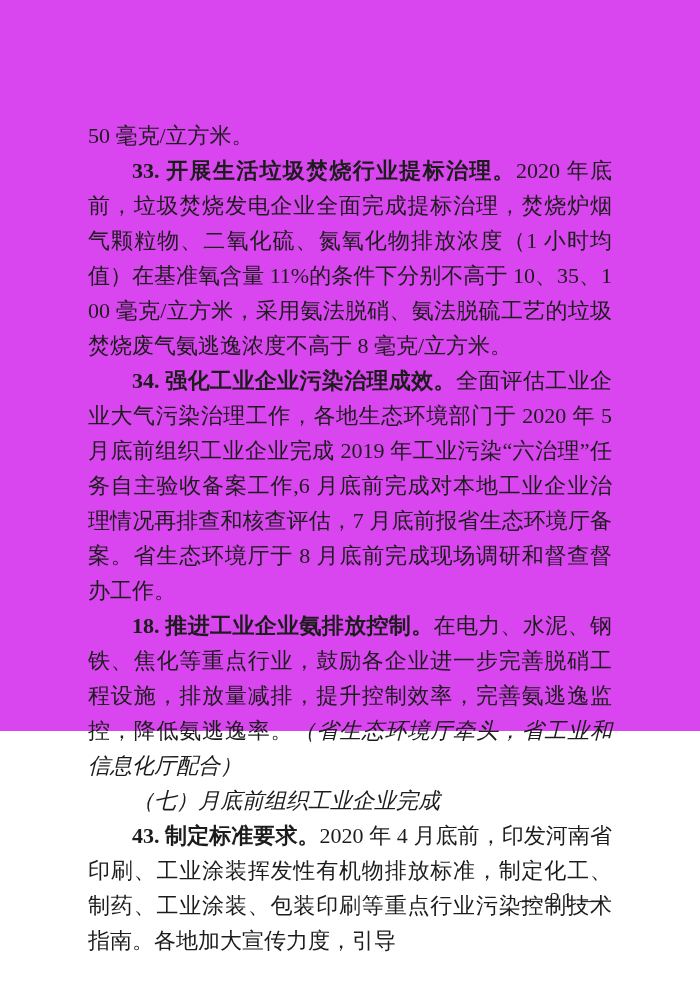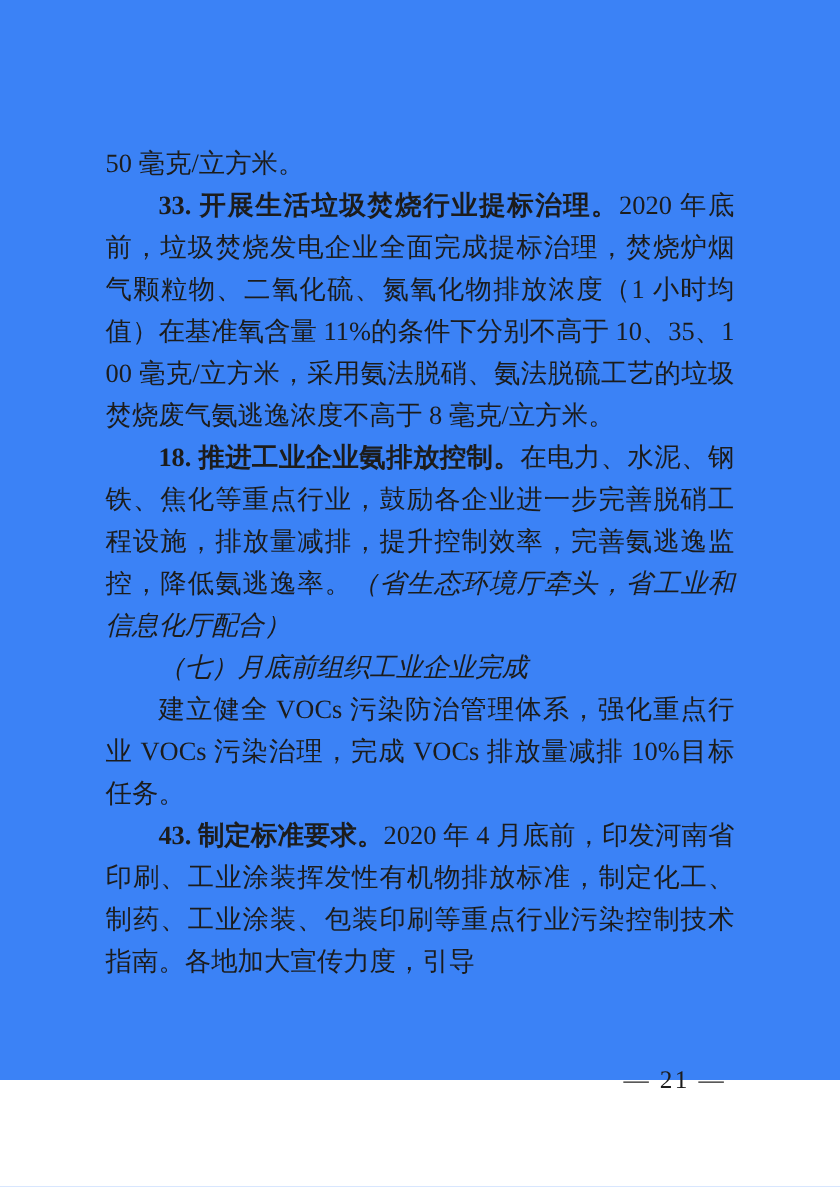--- a/index.html
+++ b/index.html
@@ -12,22 +12,22 @@
     background: #ffffff;
     position: relative;
     overflow: hidden;
     font-family: "Liberation Serif", "DejaVu Serif", serif;
   }
   .page {
     position: absolute;
     left: 0;
     top: 0;
     width: 700px;
-    height: 900px;
-    background: #3b82f6;
+    height: 731px;
+    background: #d946ef;
   }
   .doc-body {
     position: absolute;
     left: 88px;
     top: 118px;
     width: 524px;
     color: #1c1c1c;
     font-size: 22px;
     line-height: 35px;
     text-align: justify;
@@ -65,19 +65,19 @@
     white-space: nowrap;
   }
 </style>
 </head>
 <body>
 
 <div class="page">
   <div class="doc-body">
       <p class="para"><span class="run-normal">50 毫克/立方米。</span></p>
       <p class="para indent"><span class="run-bold">33. 开展生活垃圾焚烧行业提标治理。</span><span class="run-normal">2020 年底前，垃圾焚烧发电企业全面完成提标治理，焚烧炉烟气颗粒物、二氧化硫、氮氧化物排放浓度（1 小时均值）在基准氧含量 11%的条件下分别不高于 10、35、100 毫克/立方米，采用氨法脱硝、氨法脱硫工艺的垃圾焚烧废气氨逃逸浓度不高于 8 毫克/立方米。</span></p>
+      <p class="para indent"><span class="run-bold">34. 强化工业企业污染治理成效。</span><span class="run-normal">全面评估工业企业大气污染治理工作，各地生态环境部门于 2020 年 5 月底前组织工业企业完成 2019 年工业污染“六治理”任务自主验收备案工作,6 月底前完成对本地工业企业治理情况再排查和核查评估，7 月底前报省生态环境厅备案。省生态环境厅于 8 月底前完成现场调研和督查督办工作。</span></p>
       <p class="para indent"><span class="run-bold">18. 推进工业企业氨排放控制。</span><span class="run-normal">在电力、水泥、钢铁、焦化等重点行业，鼓励各企业进一步完善脱硝工程设施，排放量减排，提升控制效率，完善氨逃逸监控，降低氨逃逸率。</span><span class="run-kai">（省生态环境厅牵头，省工业和信息化厅配合）</span></p>
       <p class="para indent"><span class="run-kai">（七）月底前组织工业企业完成</span></p>
-      <p class="para indent"><span class="run-normal">建立健全 VOCs 污染防治管理体系，强化重点行业 VOCs 污染治理，完成 VOCs 排放量减排 10%目标任务。</span></p>
       <p class="para indent"><span class="run-bold">43. 制定标准要求。</span><span class="run-normal">2020 年 4 月底前，印发河南省印刷、工业涂装挥发性有机物排放标准，制定化工、制药、工业涂装、包装印刷等重点行业污染控制技术指南。各地加大宣传力度，引导</span></p>
     </div>
   <div class="page-number">— 21 —</div>
 </div>
 
 </body></html>

